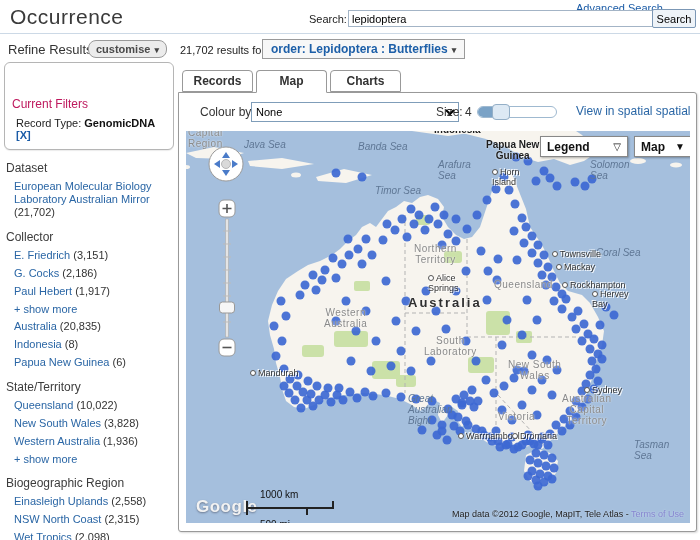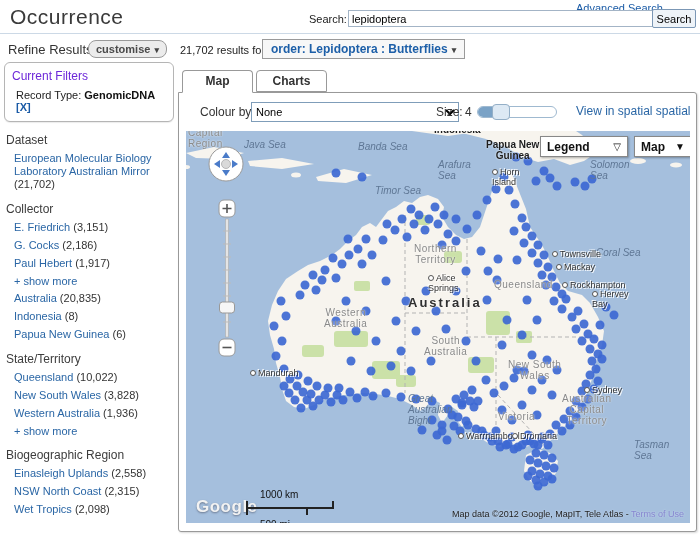--- a/index.html
+++ b/index.html
@@ -19,21 +19,21 @@
   .refine-bar { position:absolute; left:0; top:38px; width:700px; height:24px; }
   .refine-label { position:absolute; left:8px; top:4px; font-size:13px; color:#333; }
   .customise-btn { position:absolute; left:88px; top:2px; height:18px; padding:0 7px; background:#ececec; border:1px solid #9a9a9a; border-radius:8px; font-size:11px; font-weight:bold; color:#4a4a4a; cursor:pointer; font-family:"Liberation Sans",sans-serif; }
   .results-count { position:absolute; left:180px; top:6px; font-size:11px; color:#222; }
   .query-btn { position:absolute; left:262px; top:1px; height:20px; padding:0 8px; background:#f7f7f7; border:1px solid #9a9a9a; font-size:12px; font-weight:bold; color:#1d5fa8; cursor:pointer; font-family:"Liberation Sans",sans-serif; }
   .caret { font-size:9px; color:#444; margin-left:4px; }
 
   
   .sidebar { position:absolute; left:4px; top:62px; width:170px; height:478px; overflow:hidden; }
   .current-filters { border:1px solid #b5b5b5; border-radius:6px; background:#fff; padding:6px 7px 8px 7px; margin-bottom:10px; box-shadow:0 1px 1px rgba(0,0,0,0.08); }
-  .cf-heading { color:#6d28d9; font-size:12px; margin-bottom:6px; }
+  .cf-heading { color:#be185d; font-size:12px; margin-bottom:6px;margin-top:28px; }
   .cf-item { font-size:11px; color:#222; padding-left:4px; }
   .cf-item b { color:#111; }
   .cf-remove { color:#1a5ba6; font-weight:bold; }
   .facet-heading { font-size:12px; color:#3c3c3c; margin:11px 0 2px 2px; }
   .facet-item { margin:5px 0 5px 10px; line-height:13px; }
   .facet-link { color:#2a66a5; }
   .facet-count { color:#333; }
   .show-more { display:block; color:#2a66a5; margin:5px 0 0 10px; }
 
   
@@ -129,20 +129,21 @@
       <div class="facet-section">
         <div class="facet-heading">Biogeographic Region</div>
         <div class="facet-item"><a class="facet-link">Einasleigh Uplands</a><span class="facet-count"> (2,558)</span></div>
         <div class="facet-item"><a class="facet-link">NSW North Coast</a><span class="facet-count"> (2,315)</span></div>
         <div class="facet-item"><a class="facet-link">Wet Tropics</a><span class="facet-count"> (2,098)</span></div>
       </div>
     </div>
 </div>
 
 <div class="tabs" id="tabs">
+    <div class="tab">Records</div>
     <div class="tab active">Map</div>
     <div class="tab">Charts</div>
   </div>
 
 <div class="panel">
   <div class="controls">
     <span class="colour-label">Colour by:</span>
     <select class="colour-select">
       <option>None</option>
     </select>
@@ -489,21 +490,21 @@
 Sea</div>
         <div class="maplabel sea" style="left: 222px; top: 262px;">Great
 Australian
 Bight</div>
         <div class="maplabel state" style="left: 138px; top: 176px;">Western
 Australia</div>
         <div class="maplabel state" style="left: 228px; top: 112px;">Northern
 Territory</div>
         <div class="maplabel state" style="left: 308px; top: 148px;">Queensland</div>
         <div class="maplabel state" style="left: 238px; top: 204px;">South
-Australia</div>
+Laboratory</div>
         <div class="maplabel state" style="left: 322px; top: 228px;">New South
 Wales</div>
         <div class="maplabel state" style="left: 312px; top: 280px;">Victoria</div>
         <div class="maplabel state" style="left: 376px; top: 262px;">Australian
 Capital
 Territory</div>
         <div class="maplabel state" style="left: 2px; top: -4px;">Capital
 Region</div>
         <div class="maplabel country" style="left: 300px; top: 8px;">Papua New
 Guinea</div>

